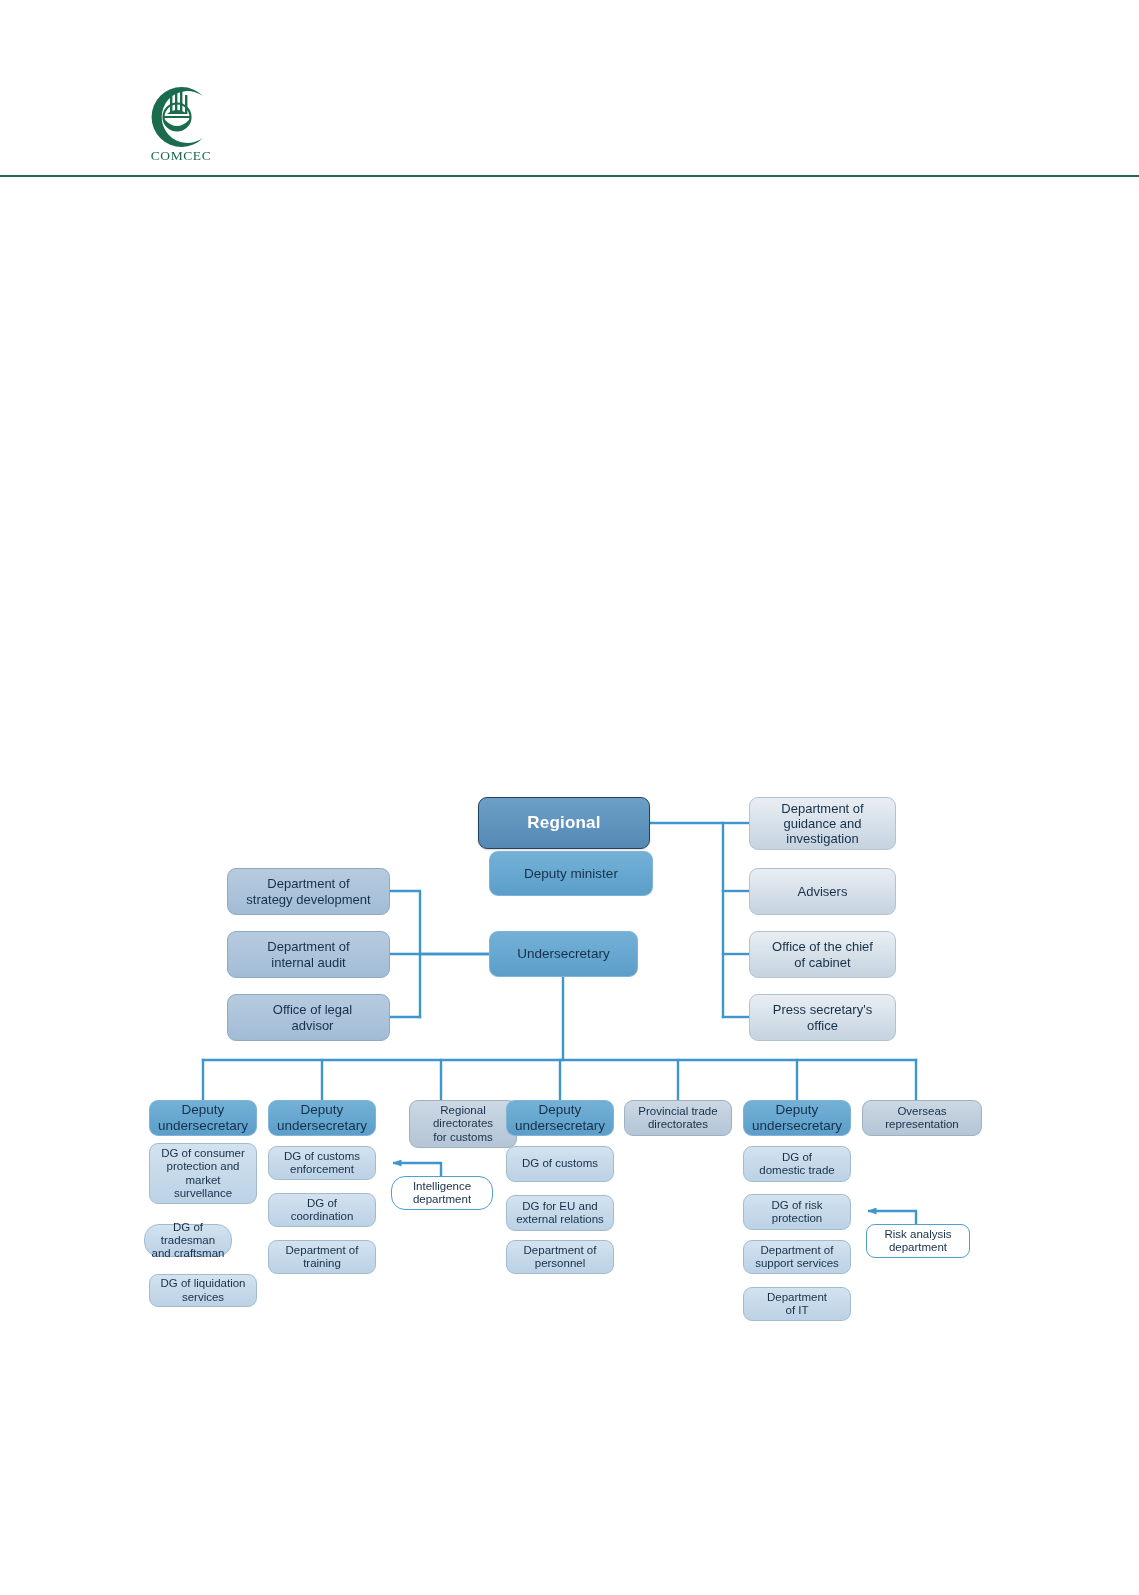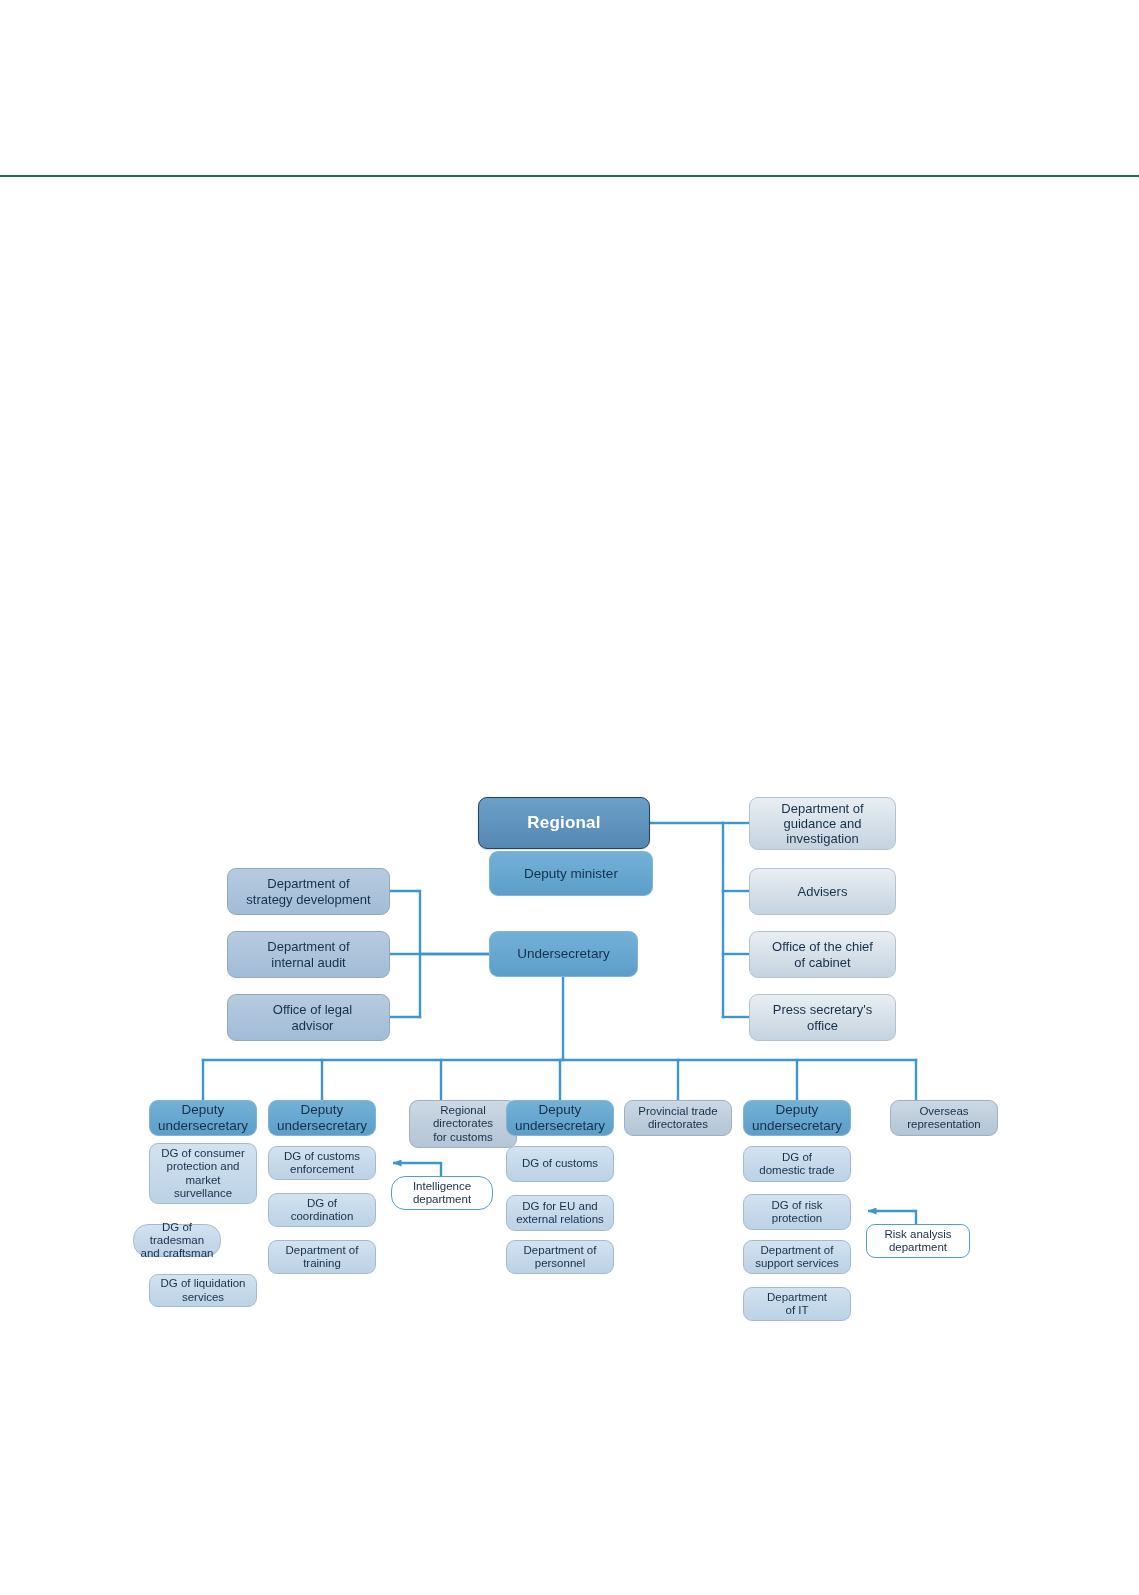--- a/index.html
+++ b/index.html
@@ -131,20 +131,34 @@
     background: #ffffff;
     border: 1.3px solid #4f9fd0;
     font-size: 11.5px;
   }
 </style>
 </head>
 <body>
 
 <div id="page">
 
+  <div id="logo-block">
+    <svg id="logo-mark" viewBox="0 0 78 66">
+      <path d="M62 12 A30 30 0 1 0 62 54 A26 26 0 1 1 62 12 Z" fill="#1b6b4e"></path>
+      <circle cx="36" cy="33" r="13.5" fill="none" stroke="#1b6b4e" stroke-width="2.2"></circle>
+      <path d="M24 36 Q36 48 48 36 L48 40 Q36 52 24 40 Z" fill="#1b6b4e"></path>
+      <rect x="29" y="8" width="2.4" height="22" fill="#1b6b4e"></rect>
+      <rect x="34" y="4" width="2.4" height="26" fill="#1b6b4e"></rect>
+      <rect x="39" y="7" width="2.4" height="23" fill="#1b6b4e"></rect>
+      <rect x="44" y="11" width="2.4" height="19" fill="#1b6b4e"></rect>
+      <path d="M26 30 Q36 22 46 30 Z" fill="#1b6b4e"></path>
+      <path d="M23 33 h26" stroke="#1b6b4e" stroke-width="2" fill="none"></path>
+    </svg>
+    <div id="logo-wordmark">COMCEC</div>
+  </div>
   <div id="header-rule"></div>
 
   <div id="chart">
 
     <svg id="connectors" viewBox="0 0 1139 1595" xmlns="http://www.w3.org/2000/svg">
       <defs>
         <marker id="arrowhead" markerWidth="9" markerHeight="7" refX="8.5" refY="3.5" orient="auto" markerUnits="userSpaceOnUse">
           <path d="M0,0 L9,3.5 L0,7 Z" fill="#3f96cc"></path>
         </marker>
       </defs>
@@ -219,29 +233,29 @@
 
     <div class="node tone-mid" style="left:506px; top:1100px; width:108px; height:36px;">Deputy
 undersecretary</div>
 
     <div class="node tone-support" style="left:624px; top:1100px; width:108px; height:36px;">Provincial trade
 directorates</div>
 
     <div class="node tone-mid" style="left:743px; top:1100px; width:108px; height:36px;">Deputy
 undersecretary</div>
 
-    <div class="node tone-support" style="left:890px; top:1100px; width:108px; height:36px;">Overseas
+    <div class="node tone-support" style="left:862px; top:1100px; width:120px; height:36px;">Overseas
 representation</div>
 
     <div class="node tone-leaf" style="left:149px; top:1143px; width:108px; height:61px;">DG of consumer
 protection and
 market
 survellance</div>
 
-    <div class="node tone-leaf" style="left:133px; top:1224px; width:88px; height:33px;border-radius:15px;">DG of tradesman
+    <div class="node tone-leaf" style="left:144px; top:1224px; width:88px; height:33px;border-radius:15px;">DG of tradesman
 and craftsman</div>
 
     <div class="node tone-leaf" style="left:149px; top:1274px; width:108px; height:33px;">DG of liquidation
 services</div>
 
     <div class="node tone-leaf" style="left:268px; top:1146px; width:108px; height:34px;">DG of customs
 enforcement</div>
 
     <div class="node tone-leaf" style="left:268px; top:1193px; width:108px; height:34px;">DG of
 coordination</div>

